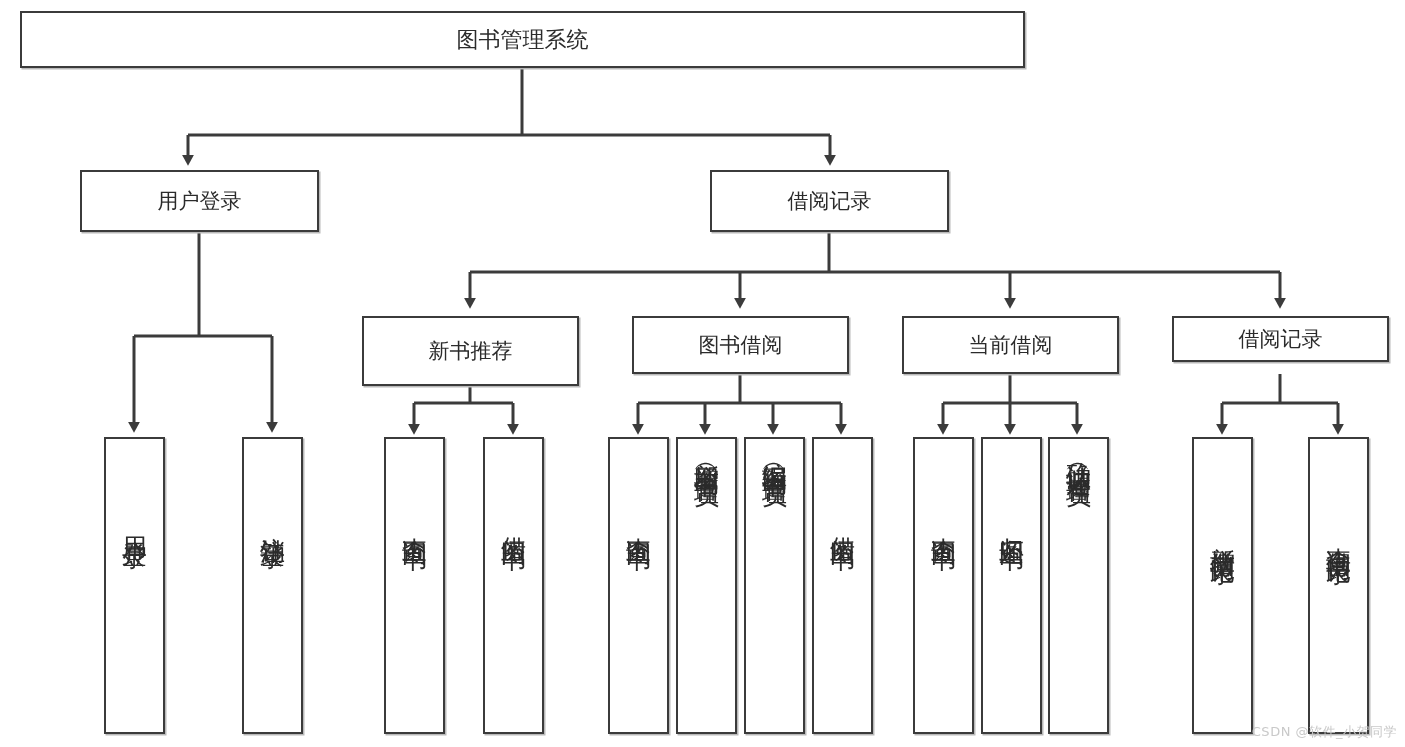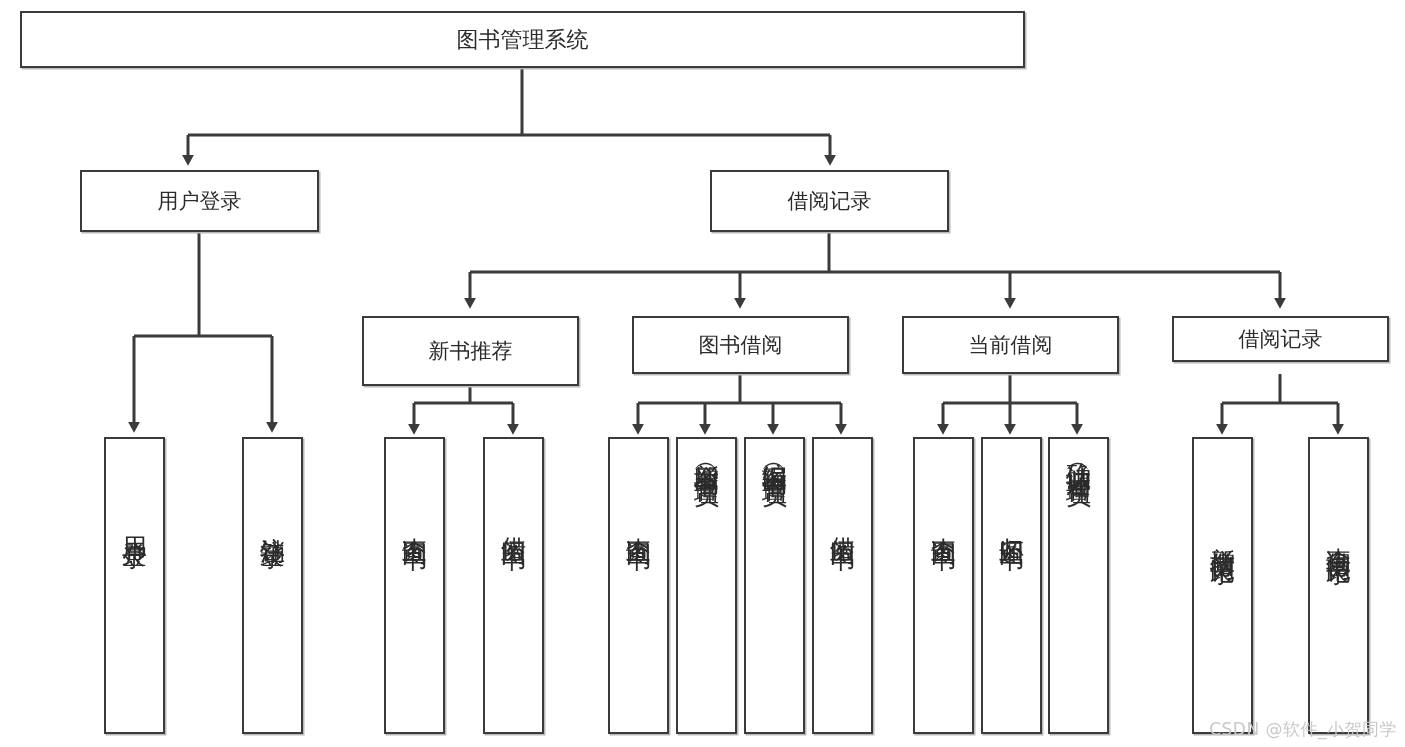--- a/index.html
+++ b/index.html
@@ -51,21 +51,21 @@
     line-height:1;
     height:auto;
   }
   .node.leaf.mid .lbl{ margin-top:74px; }
   .node.leaf.midshort .lbl{ margin-top:84px; }
 
   
   #watermark{
     position:absolute;
     right:8px;bottom:6px;
-    font-size:17px;
+    font-size:13px;
     color:#c9c9c9;
     letter-spacing:.5px;
     pointer-events:none;
     white-space:nowrap;
   }
 </style>
 </head>
 <body>
 
 <div id="canvas">

